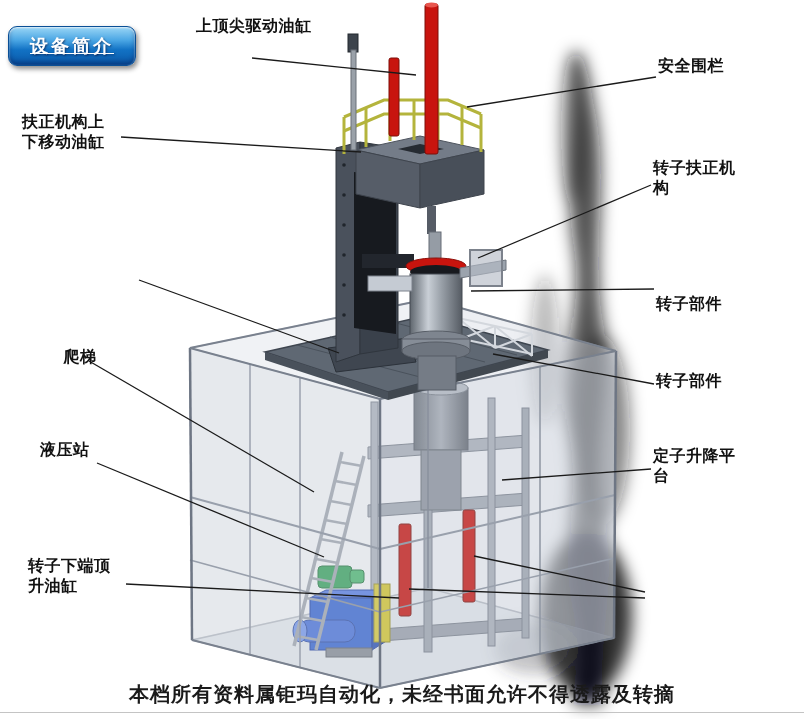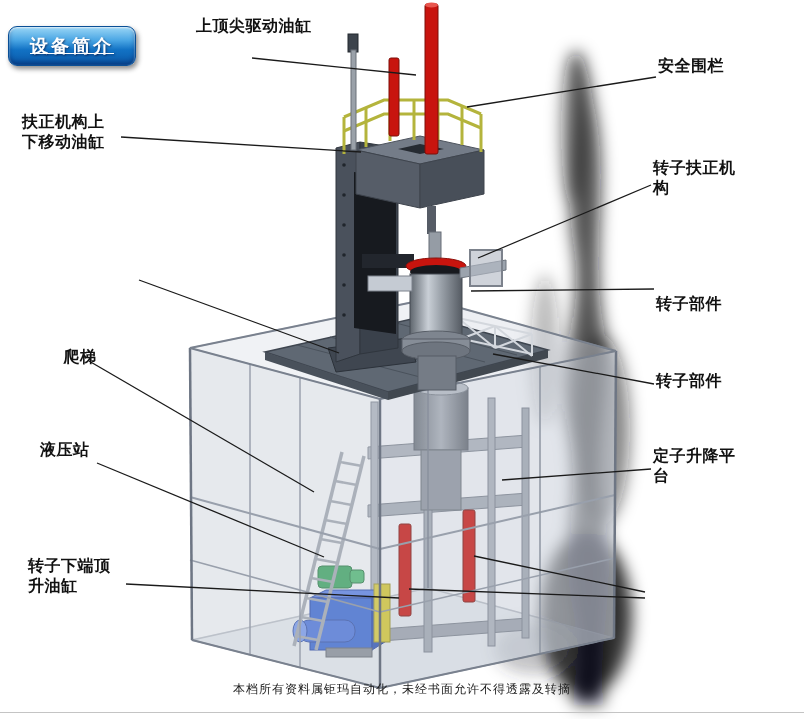--- a/index.html
+++ b/index.html
@@ -30,21 +30,21 @@
     display:flex; align-items:center; justify-content:center;
     border:1px solid #0a4f96;
   }
   .badge span {
     color:#ffffff; font-size:18px; font-weight:700; letter-spacing:3px;
     text-shadow:1px 1px 2px rgba(0,0,40,.55);
     text-decoration:underline;
   }
   .footer {
     position:absolute; left:0; top:681px; width:100%; text-align:center;
-    font-size:12px; color:#1a1a1a; letter-spacing:1px;
+    font-size:20px; color:#1a1a1a; letter-spacing:1px;font-weight:bold;
   }
   .bottom-line { position:absolute; left:0; top:712px; width:100%; height:1px; background:#c4c4c4; }
   .redfill rect { fill:var(--cylinder-red,#c8140e); }
   .rail { stroke:var(--railing-yellow,#b4b43c); }
   .leader { stroke:#1a1a1a; stroke-width:1.3; }
 </style>
 </head>
 <body>
 
 <div class="page">

